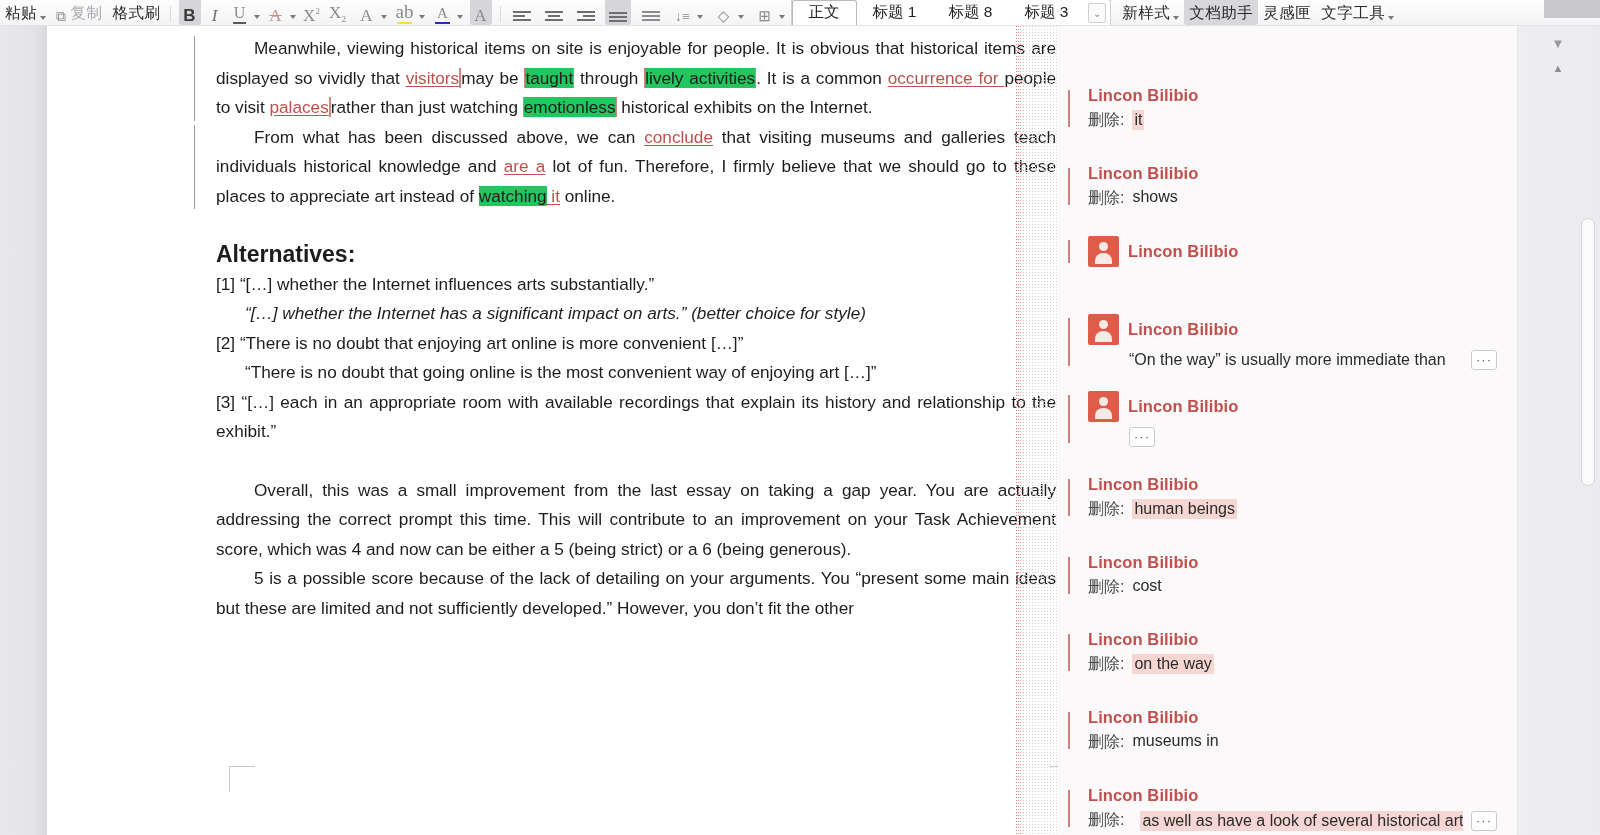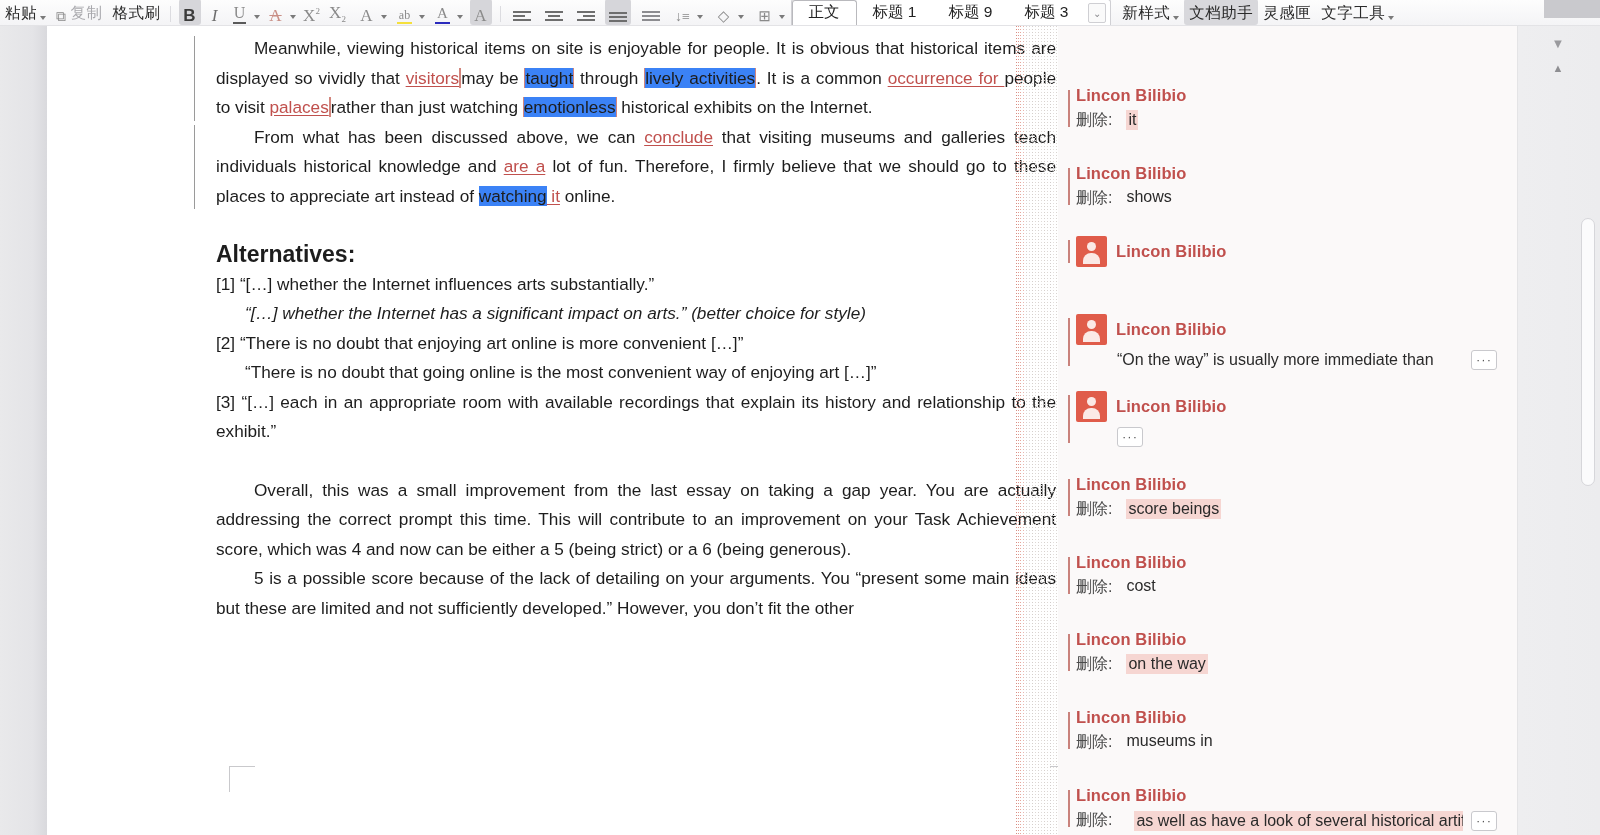--- a/index.html
+++ b/index.html
@@ -97,21 +97,21 @@
   .para { text-align: justify; text-justify: inter-word; position: relative; }
   .para.ind { text-indent: 38px; }
   .chbar::before {
     content:""; position:absolute; left:-22px; top:2px; bottom:2px;
     width:1px; background:#9a9a9a;
   }
   .spacer { height: 29px; }
   .hd { font-weight: bold; font-size: 23px; }
 
   
-  .del { background: #3b82f6; }
+  .del { background: #22c55e; }
   .delbar { border-left: 1.5px solid #d2857c; border-right: 1.5px solid #d2857c; }
   .ins {
     color: #c0504d; text-decoration: underline;
     text-decoration-color: #c0504d; text-underline-offset: 2px;
   }
 
   
   .corner { position:absolute; width:26px; height:26px; }
   .corner.bl { left: 182px; top: 740px; border-left:1px solid #c9c9cc; border-top:1px solid #c9c9cc; }
   .corner.br { left: 1003px; top: 740px; border-right:1px solid #c9c9cc; border-top:1px solid #c9c9cc; }
@@ -127,21 +127,21 @@
     background-size: 1px 3px;
   }
 
   
   .cpane {
     position: absolute; left: 1058px; top: 26px;
     width: 459px; height: 809px;
     background: #fbf9f9;
     overflow: hidden;
   }
-  .cmt { position: relative; padding: 0 10px 0 8px; }
+  .cmt { position: relative; padding: 0 10px 0 20px; }
   .cmt::before {
     content:""; position:absolute; left:0; top:4px; bottom:4px;
     width:2px; background:#c9827c;
   }
   .cmt-head { display:flex; align-items:center; gap:9px; }
   .avatar {
     width: 31px; height: 31px; background:#e05c4a; border-radius:2px;
     position: relative; flex: none;
   }
   .avatar::before {
@@ -154,21 +154,21 @@
   }
   .cmt-author {
     color:#c0504d; font-weight:bold; font-size:16.5px; letter-spacing:.1px;
   }
   .cmt-body {
     font-size: 16px; color:#2a2a2a; margin-top: 5px;
     display:flex; align-items:flex-start; gap:0px;
     white-space: nowrap;
   }
   .cmt-body.indented { margin-left: 41px; }
-  .cmt-label { color:#4a4a4a; margin-right: 14px; flex:none; }
+  .cmt-label { color:#4a4a4a; margin-right: 8px; flex:none; }
   .cmt-text { overflow:hidden; text-overflow: clip; }
   .cmt-text.hl { background:#f6d6d2; padding: 1px 2px; }
   .cmt-row { display:flex; align-items:center; justify-content:space-between; gap:8px; }
   .ellipsis-btn {
     flex:none; width:26px; height:20px; border:1px solid #c9c9cd; border-radius:3px;
     background:#fff; color:#555; font-size:13px; line-height:17px; text-align:center;
     letter-spacing:1px;
   }
 
   
@@ -236,21 +236,21 @@
     </div>
     <div class="icon-btn" style="margin-left:4px;">
       <span class="glyph thin">X<span class="sub">2</span></span>
     </div>
     <div class="icon-btn" style="margin-left:7px;">
       <span class="glyph thin">A</span>
     </div>
     <span class="tb-caret" style="margin-bottom:6px;"></span>
     <div class="icon-btn" style="margin-left:7px;">
       <span style="display:flex;flex-direction:column;align-items:center;">
-        <span class="glyph thin" style="font-size:12px;">ab</span>
+        <span class="glyph thin" style="font-size:19px;">ab</span>
         <span class="underbar yellow"></span>
       </span>
     </div>
     <span class="tb-caret" style="margin-bottom:6px;"></span>
     <div class="icon-btn" style="margin-left:7px;">
       <span style="display:flex;flex-direction:column;align-items:center;">
         <span class="glyph thin" style="font-size:15px;">A</span>
         <span class="underbar blue"></span>
       </span>
     </div>
@@ -313,21 +313,21 @@
   </div>
 
   <div class="styles-box">
     <div class="style-btn sel">
       <span>正文</span>
     </div>
     <div class="style-btn" style="border-right:none;">
       <span>标题 1</span>
     </div>
     <div class="style-btn" style="border-right:none;">
-      <span>标题 9</span>
+      <span>标题 8</span>
     </div>
     <div class="style-btn" style="border-right:none;">
       <span>标题 3</span>
     </div>
     <div class="style-more">
       <span style="font-size:10px;color:#8a8a8e;">⌄</span>
     </div>
   </div>
 
   <div class="tb-group" style="margin-left:6px;">
@@ -451,21 +451,21 @@
       <span class="ellipsis-btn">···</span>
     </div>
   </div>
 
   <div class="cmt" style="position:absolute;top:449px;left:10px;right:10px;">
     <div class="cmt-head">
       <span class="cmt-author">Lincon Bilibio</span>
     </div>
     <div class="cmt-body">
       <span class="cmt-label">删除:</span>
-      <span class="cmt-text hl">score beings</span>
+      <span class="cmt-text hl">human beings</span>
     </div>
   </div>
 
   <div class="cmt" style="position:absolute;top:527px;left:10px;right:10px;">
     <div class="cmt-head">
       <span class="cmt-author">Lincon Bilibio</span>
     </div>
     <div class="cmt-body">
       <span class="cmt-label">删除:</span>
       <span class="cmt-text">cost</span>

